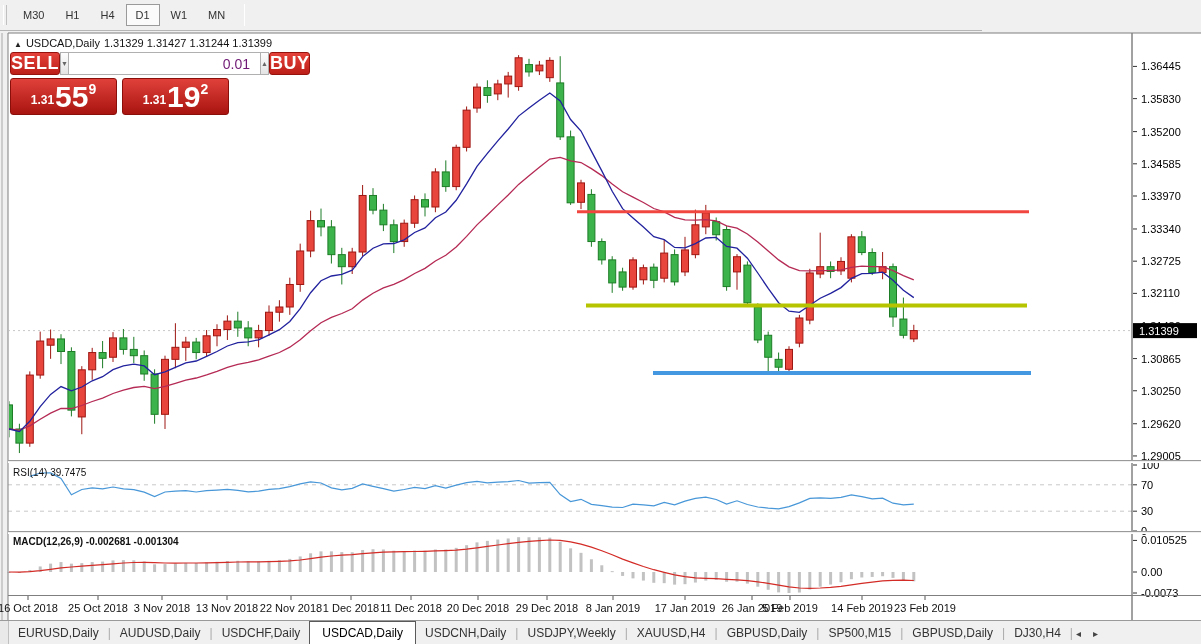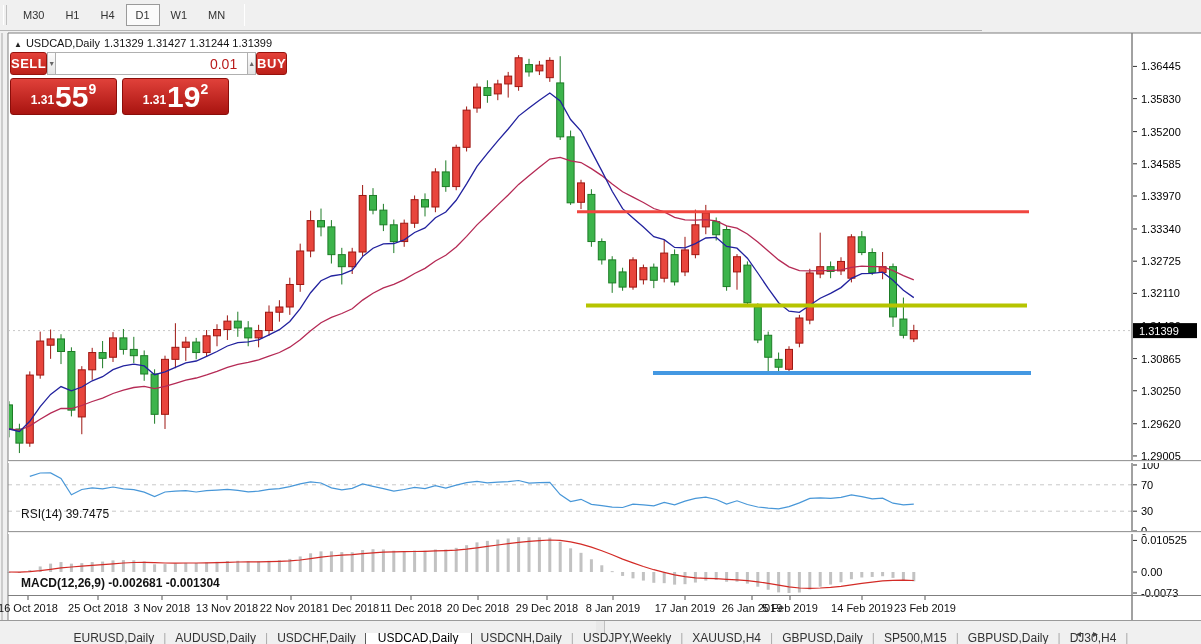--- a/index.html
+++ b/index.html
@@ -23,45 +23,45 @@
   
   .chart-title { position:absolute; left:14px; top:37px; z-index:3; font-size:11px; color:#111;
     white-space:nowrap; }
   .chart-title .tri { font-size:8px; margin-right:4px; color:#222; }
   .chart-title span { margin-right:4px; }
 
   
   .trade-panel { position:absolute; left:10px; top:52px; width:219px; z-index:3; }
   .tp-row1 { display:flex; height:23px; }
   .btn-trade { width:52px; height:23px; border:1px solid #96120d; border-radius:3px;
-    background:linear-gradient(#e4423a,#bc1f18); color:#fff; font-size:13px; font-weight:bold;
+    background:linear-gradient(#e4423a,#bc1f18); color:#fff; font-size:18px; font-weight:bold;
     text-align:center; line-height:21px; letter-spacing:0.5px; }
   .spin { width:16px; height:23px; background:linear-gradient(#fdfdfd,#e4e4e4);
     border:1px solid #b0b0b0; color:#666; font-size:7px; display:flex; align-items:center;
     justify-content:center; }
   .vol-box { flex:1; height:23px; background:#fff; border-top:1px solid #b0b0b0;
-    border-bottom:1px solid #b0b0b0; font-size:14px; color:#b91c1c; text-align:right;
+    border-bottom:1px solid #b0b0b0; font-size:14px; color:#701a75; text-align:right;
     padding-right:10px; border-left:none; border-right:none; outline:none; }
   .tp-row2 { display:flex; gap:5px; margin-top:3px; height:37px; }
   .price-box { flex:1; border:1px solid #8a0e0a; border-radius:3px;
     background:linear-gradient(#e0413a,#a91410); color:#fff; display:flex;
     align-items:flex-end; justify-content:center; padding-bottom:3px; }
   .pb-prefix { font-size:12px; font-weight:bold; margin:0 1px 4px 0; }
   .pb-big { font-size:30px; font-weight:bold; line-height:28px; }
   .pb-sup { font-size:14px; font-weight:bold; align-self:flex-start; margin-top:2px; }
 
   
-  .ind-label { position:absolute; left:21px; z-index:3; font-size:12px; color:#111;margin-top:40px; }
+  .ind-label { position:absolute; left:13px; z-index:3; font-size:10px; color:#111; }
   #rsi-label { top:467px; }
   #macd-label { top:536px;font-weight:bold; }
 
   
   .tabbar { position:absolute; left:0; top:620px; width:1201px; height:24px; background:#f0f0f0;
-    border-top:1px solid #9a9a9a; display:flex; align-items:center; z-index:3; font-size:12px;
-    color:#333; overflow:hidden;flex-direction:column; }
+    border-top:1px solid #9a9a9a; display:flex; align-items:flex-start; z-index:3; font-size:12px;
+    color:#333; overflow:hidden; }
   .tab-stub { width:9px; height:24px; background:#e9e9e9; border-right:1px solid #c0c0c0; }
   #tabs { display:flex; align-items:center; height:24px; max-width:1072px; overflow:hidden;
     white-space:nowrap; }
   .tab { padding:0 9px; white-space:nowrap; }
   .tab.active { background:#fff; border:1px solid #5a5a5a; height:24px; line-height:22px;
     padding:0 12px; margin-top:-1px; font-weight:normal; color:#000; }
   .tabsep { color:#aaa; }
   .tab-arrows { position:absolute; left:1076px; top:0; height:24px; display:flex;
     align-items:center; gap:12px; font-size:10px; color:#444; }
 </style>

